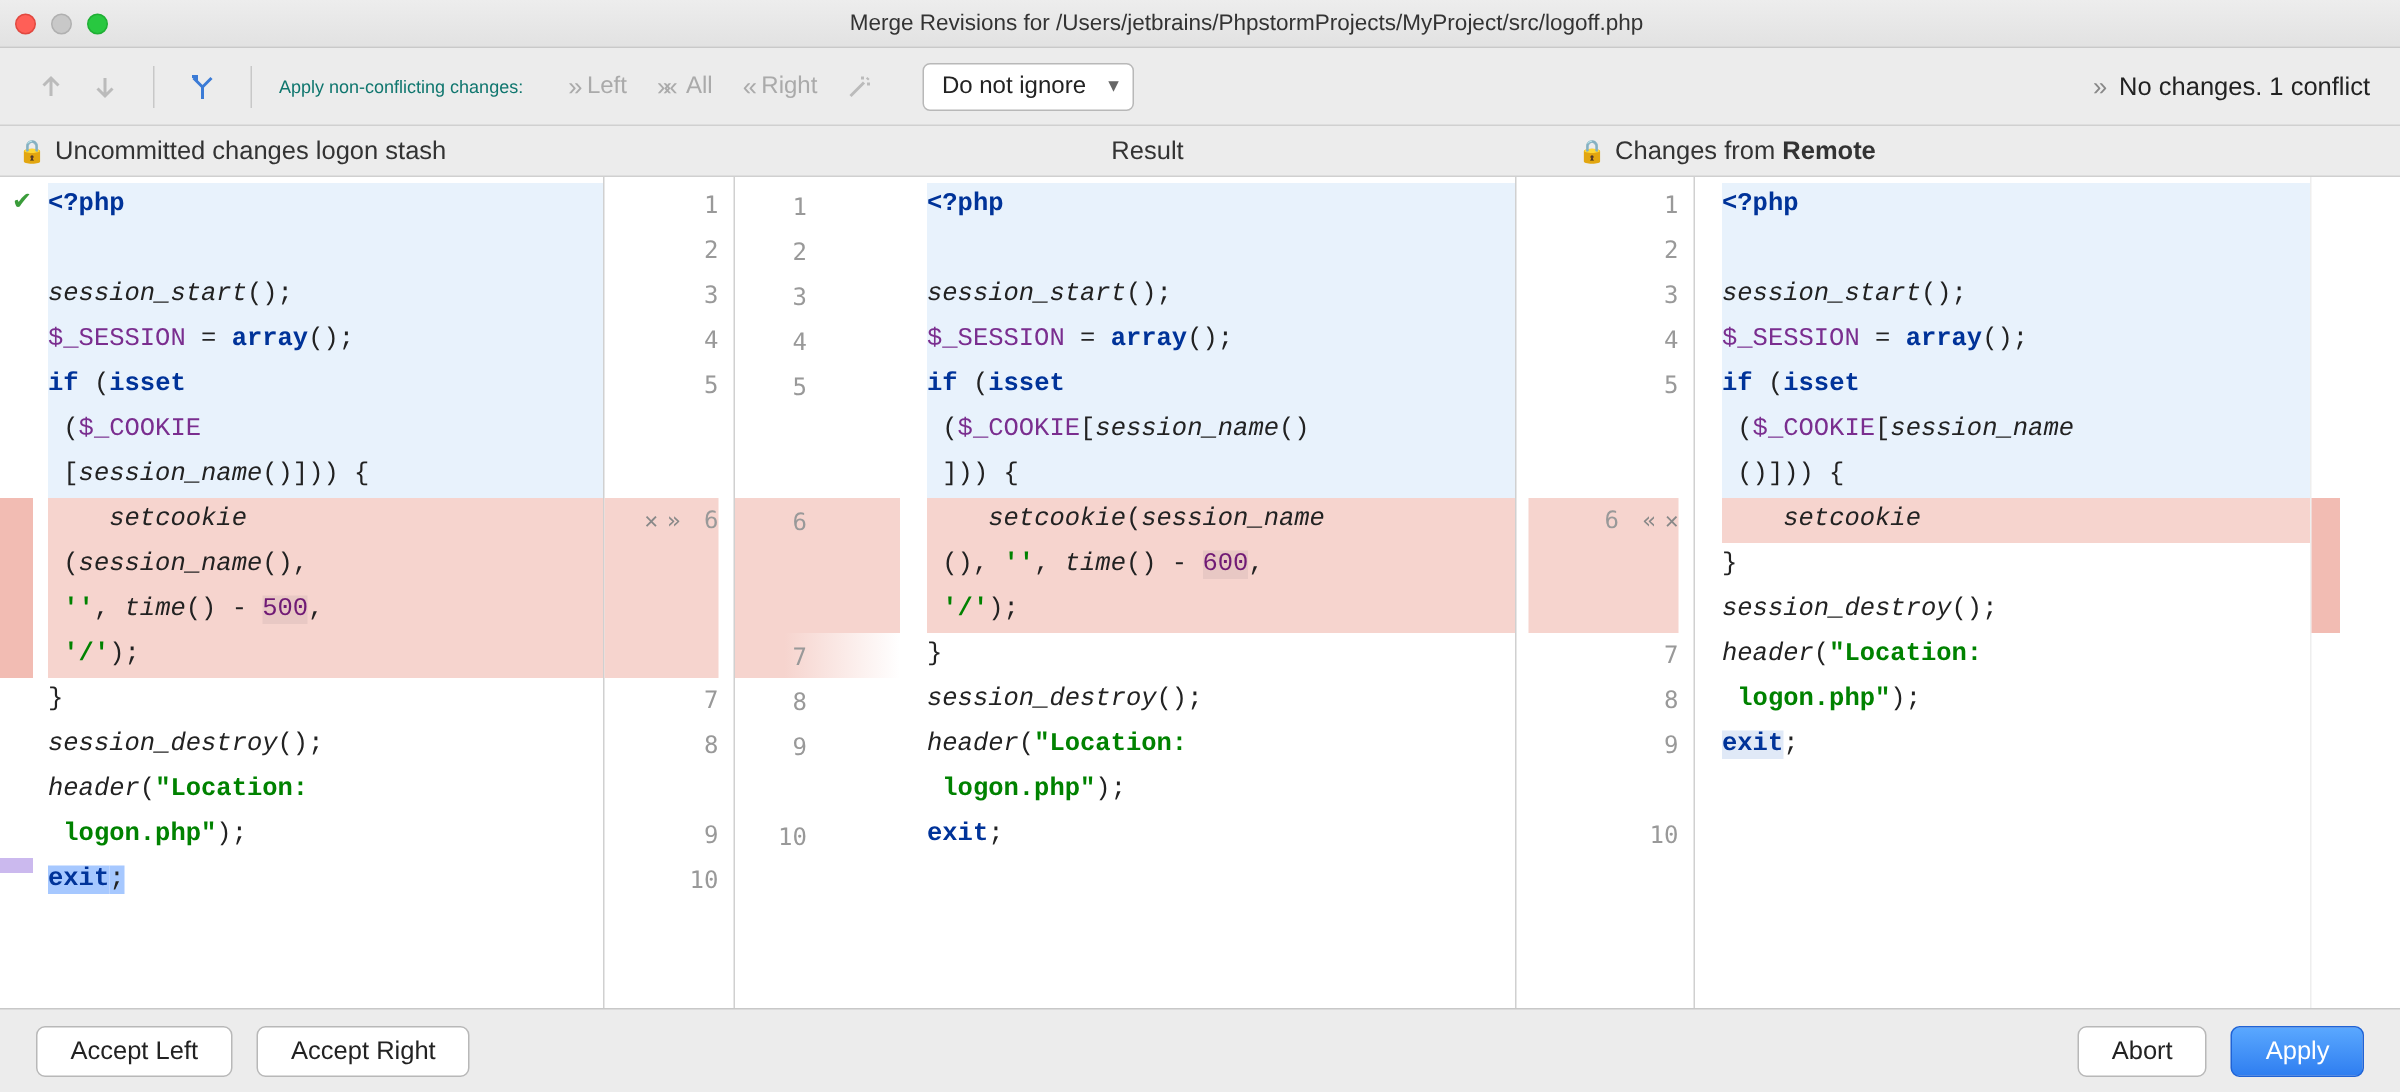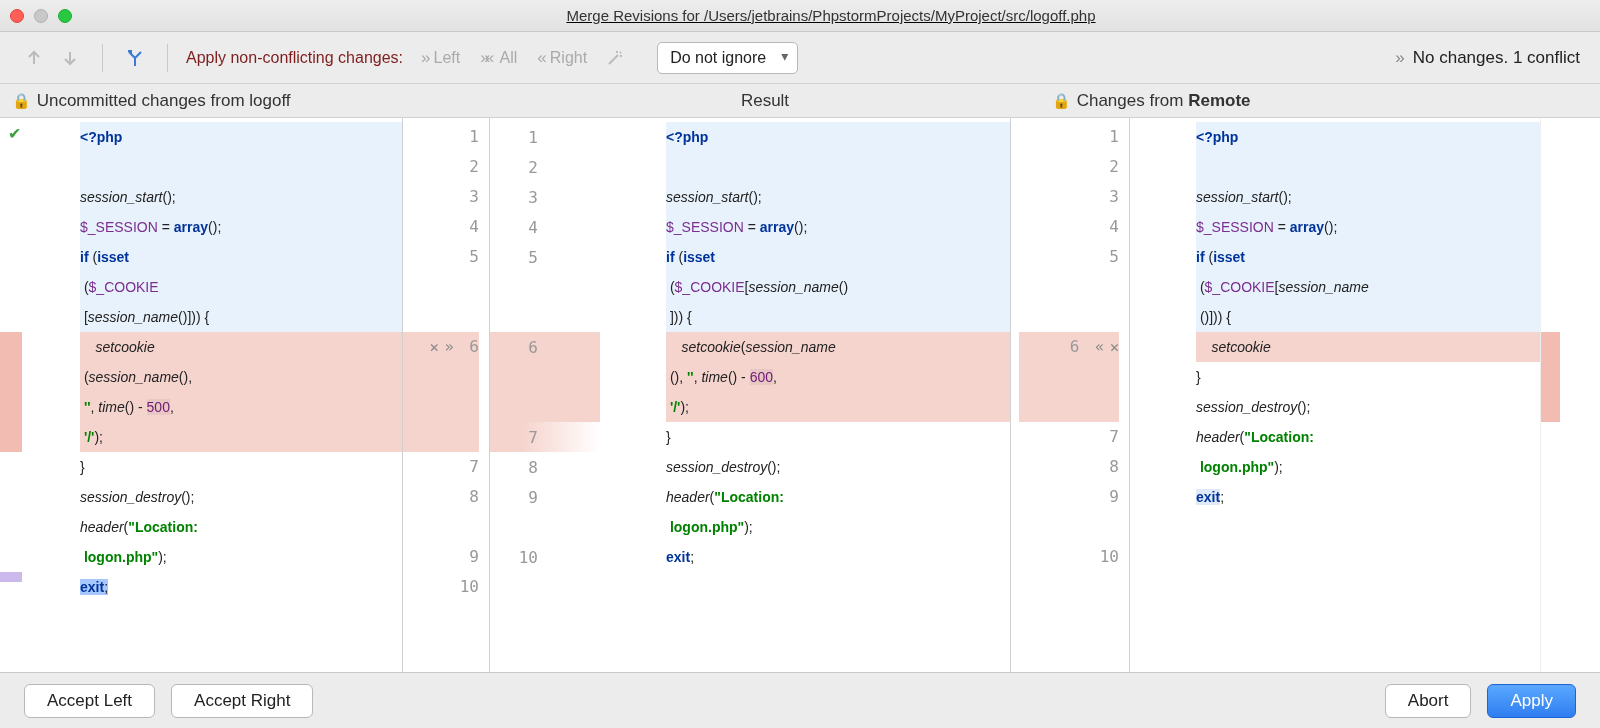--- a/index.html
+++ b/index.html
@@ -14,41 +14,40 @@
   flex-direction: column;
 }
 .titlebar {
   height: 32px;
   background: linear-gradient(#ededed,#e2e2e2);
   border-bottom: 1px solid #c9c9c9;
   display: flex;
   align-items: center;
   padding: 0 10px;
   position: relative;
-  text-decoration: underline;
 }
 .traffic { display: flex; gap: 10px; }
 .tl { width: 14px; height: 14px; border-radius: 50%; }
 .tl.r { background: #ff5f57; border: 1px solid #e1483f; }
 .tl.y { background: #c8c8c8; border: 1px solid #b0b0b0; }
 .tl.g { background: #28c840; border: 1px solid #1faf34; }
 .title { flex: 1; text-align: center; font-size: 15px; color: #333; }
 
 .toolbar {
   height: 52px;
   display: flex;
   align-items: center;
   padding: 0 20px;
   gap: 8px;
   border-bottom: 1px solid #d0d0d0;
 }
 .tbicon { width: 28px; height: 28px; display:flex; align-items:center; justify-content:center; color:#555; }
 .tbicon.disabled { color: #bbb; }
 .vsep { width: 1px; height: 28px; background: #c8c8c8; margin: 0 10px; }
-.apply-label { font-size: 16px; color: #7f1d1d; margin-right: 4px; }
+.apply-label { font-size: 12px; color: #0f766e; margin-right: 16px; }
 .apply-btn { font-size: 16px; color: #aaa; padding: 0 6px; display:flex; align-items:center; gap:3px; }
 .ignore-select {
   height: 32px;
   border: 1px solid #b8b8b8;
   border-radius: 5px;
   background: #fff;
   padding: 0 30px 0 12px;
   font-size: 16px;
   color: #222;
   appearance: none;
@@ -81,26 +80,25 @@
 .pane { position:relative; }
 .pane.left { width: 402px; }
 .gutter-l { width: 88px; border-left:1px solid #d0d0d0; border-right:1px solid #d0d0d0; background:#fff;}
 .pane.mid { width: 410px; }
 .gutter-r { width: 120px; border-left:1px solid #d0d0d0; border-right:1px solid #d0d0d0; background:#fff;}
 .pane.right { width: 410px; }
 .gap-lm { width: 110px; background:#fff; position:relative;}
 .rbar { width:20px; background:#fff; border-left:1px solid #eee;}
 
 .code {
-  font-family: Liberation Sans, sans-serif;
-  font-size: 14px;
+  font-family: Liberation Mono, monospace;
+  font-size: 17px;
   line-height: 30px;
   padding: 4px 0 4px 12px;
   position:relative;
-  margin-left:48px;
 }
 .ln { white-space: pre; }
 .hl-blue { background: #e8f2fc; }
 .hl-pink { background: #f6d4ce; }
 .hl-sel { background: #a6c8ff; }
 .kw { color: #003399; font-weight: bold; }
 .var { color: #7a2e8f; }
 .fn { font-style: italic; color: #222; }
 .str { color: #008200; font-weight: bold;}
 .num { color: #701a75; }
@@ -212,21 +210,21 @@
   </div>
   <div class="status">
     <span style="font-size:17px;color:#888">»</span>
     <span>No changes. 1 conflict</span>
   </div>
 </div>
 
 <div class="headers">
   <div class="hcol left">
     <span class="lock">🔒</span>
-    <span>Uncommitted changes from logoff</span>
+    <span>Uncommitted changes logon stash</span>
   </div>
   <div class="hcol mid">
       <span>Result</span>
     </div>
   <div class="hcol right">
     <span class="lock">🔒</span>
     <span><span>Changes from </span><b>Remote</b></span>
   </div>
 </div>
 

